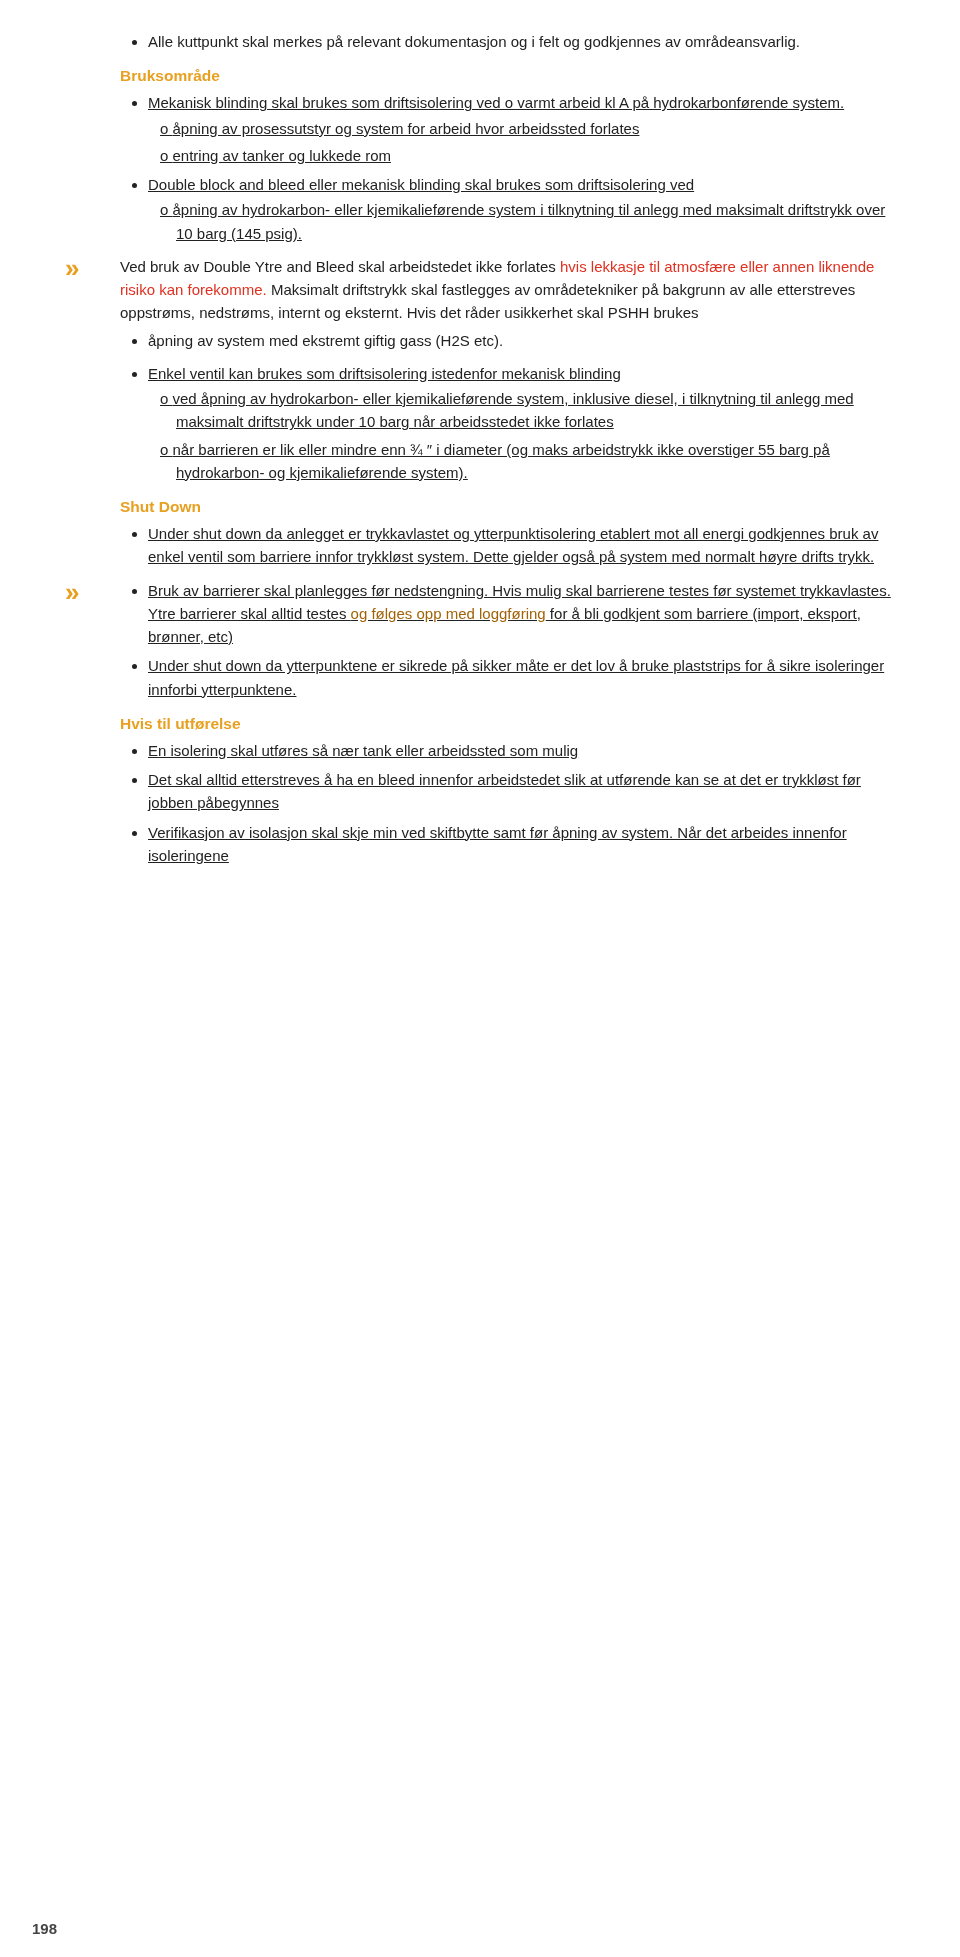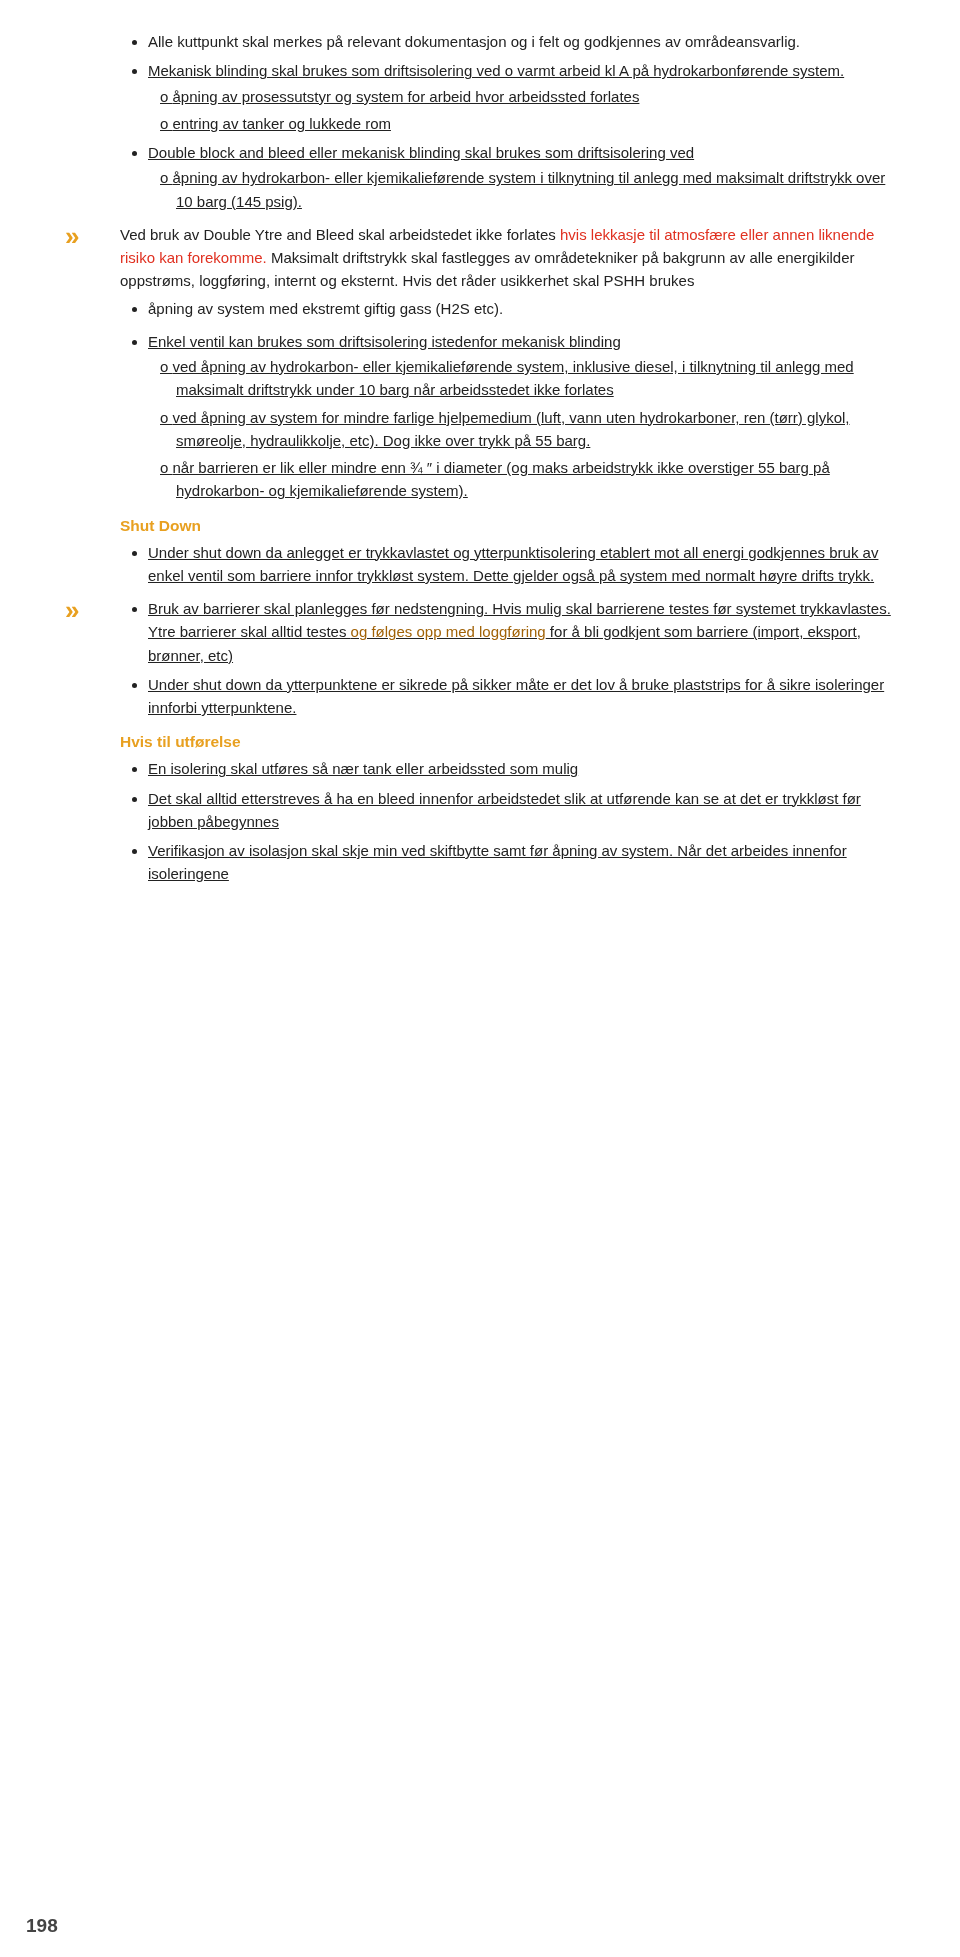--- a/index.html
+++ b/index.html
@@ -72,22 +72,22 @@
       top: 0;
       color: #e8a020;
       font-size: 26px;
       font-weight: bold;
       line-height: 1;
     }
 
     .page-number {
       position: absolute;
       bottom: 20px;
-      left: 26px;
-      font-size: 19px;
+      left: 32px;
+      font-size: 15px;
       color: #444;
       font-weight: bold;
     }
 
     .main-bullet {
       margin-bottom: 6px;
       text-decoration: underline;
     }
 
     .sub-list {
@@ -97,53 +97,53 @@
   </style>
 </head>
 <body>
 
 <div class="page-content">
 
   <ul>
     <li>Alle kuttpunkt skal merkes på relevant dokumentasjon og i felt og godkjennes av områdeansvarlig.</li>
   </ul>
 
+  <div class="section-heading">Bruksområde</div>
 
   <ul>
     <li class="main-bullet">
       <span>Mekanisk blinding skal brukes som driftsisolering ved o varmt arbeid kl A på hydrokarbonførende system.</span>
       <ul class="sub-list">
         <li>åpning av prosessutstyr og system for arbeid hvor arbeidssted forlates</li>
         <li>entring av tanker og lukkede rom</li>
       </ul>
     </li>
     <li class="main-bullet">
       <span>Double block and bleed eller mekanisk blinding skal brukes som driftsisolering ved</span>
       <ul class="sub-list">
         <li>åpning av hydrokarbon- eller kjemikalieførende system i tilknytning til anlegg med maksimalt driftstrykk over 10 barg (145 psig).</li>
       </ul>
     </li>
   </ul>
 
   <div class="chevron-block">
     <span class="chevron-indicator">»</span>
     <p>
-      <span>Ved bruk av Double Ytre and Bleed skal arbeidstedet ikke forlates </span><span class="highlight-red">hvis lekkasje til atmosfære eller annen liknende risiko kan forekomme.</span><span> Maksimalt driftstrykk skal fastlegges av områdetekniker på bakgrunn av alle energikilder oppstrøms, loggføring, internt og eksternt. Hvis det råder usikkerhet skal PSHH brukes</span>
+      <span>Ved bruk av Double Ytre and Bleed skal arbeidstedet ikke forlates </span><span class="highlight-red">hvis lekkasje til atmosfære eller annen liknende risiko kan forekomme.</span><span> Maksimalt driftstrykk skal fastlegges av områdetekniker på bakgrunn av alle etterstreves oppstrøms, nedstrøms, internt og eksternt. Hvis det råder usikkerhet skal PSHH brukes</span>
     </p>
     <ul class="sub-list">
       <li>åpning av system med ekstremt giftig gass (H2S etc).</li>
     </ul>
   </div>
 
   <ul>
     <li class="main-bullet">
       <span>Enkel ventil kan brukes som driftsisolering istedenfor mekanisk blinding</span>
       <ul class="sub-list">
         <li>ved åpning av hydrokarbon- eller kjemikalieførende system, inklusive diesel, i tilknytning til anlegg med maksimalt driftstrykk under 10 barg når arbeidsstedet ikke forlates</li>
-        <li>ved åpning av system for mindre farlige hjelpemedium (luft, vann uten hydrokarboner, ren (tørr) glykol, smøreolje, hydraulikkolje, etc). Dog ikke over trykk på 55 barg.</li>
         <li>når barrieren er lik eller mindre enn ¾ ″ i diameter (og maks arbeidstrykk ikke overstiger 55 barg på hydrokarbon- og kjemikalieførende system).</li>
       </ul>
     </li>
   </ul>
 
   <div class="section-heading">Shut Down</div>
 
   <ul>
     <li class="main-bullet">Under shut down da anlegget er trykkavlastet og ytterpunktisolering etablert mot all energi godkjennes bruk av enkel ventil som barriere innfor trykkløst system. Dette gjelder også på system med normalt høyre drifts trykk.</li>
   </ul>

